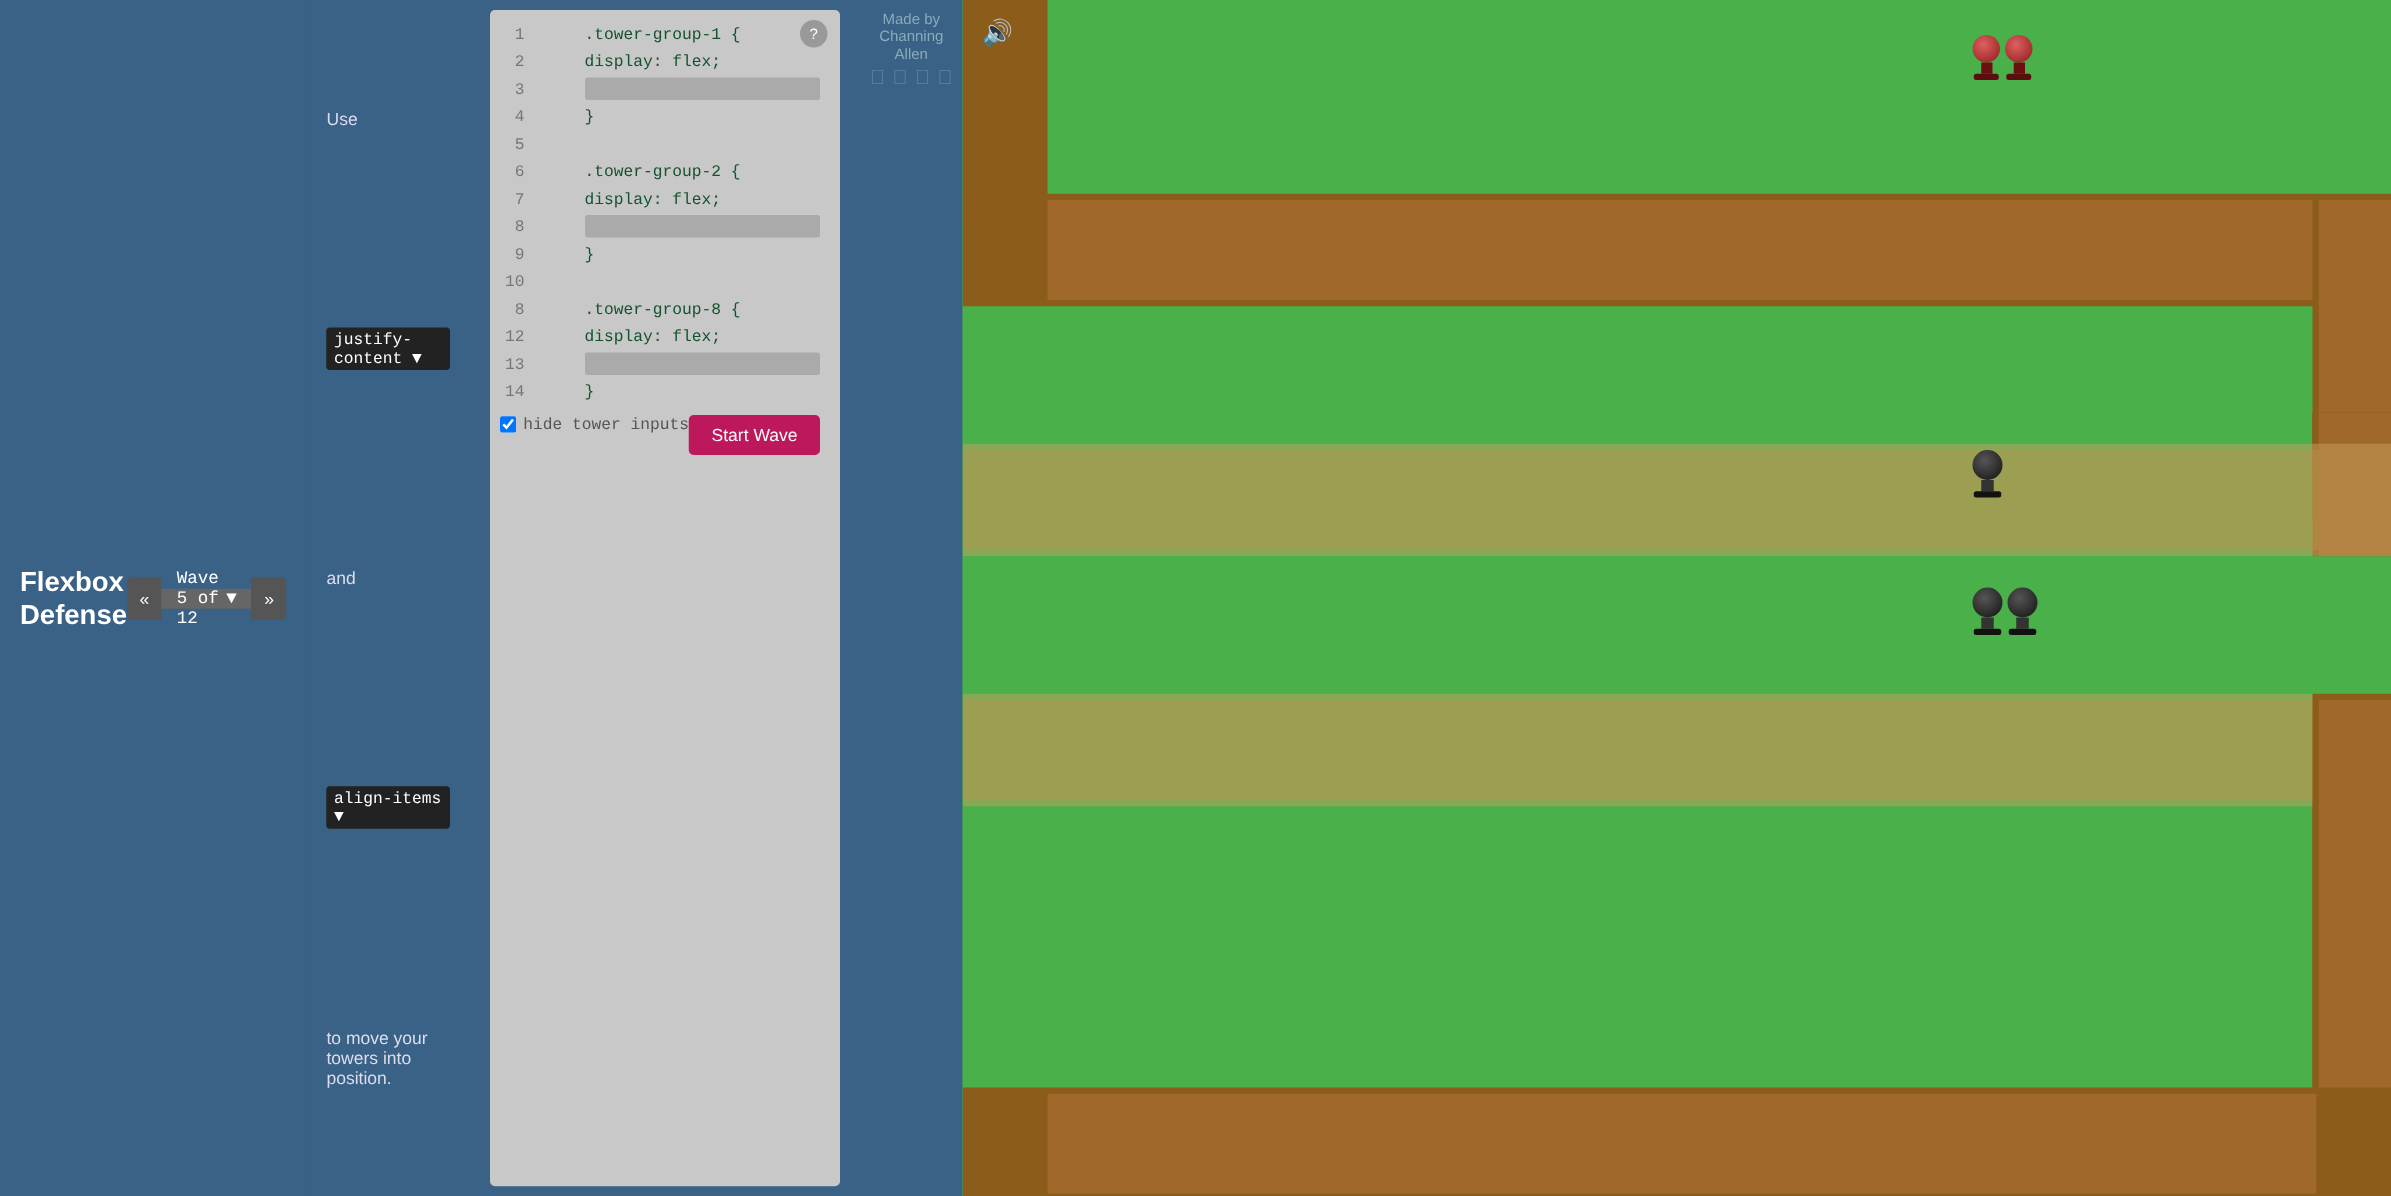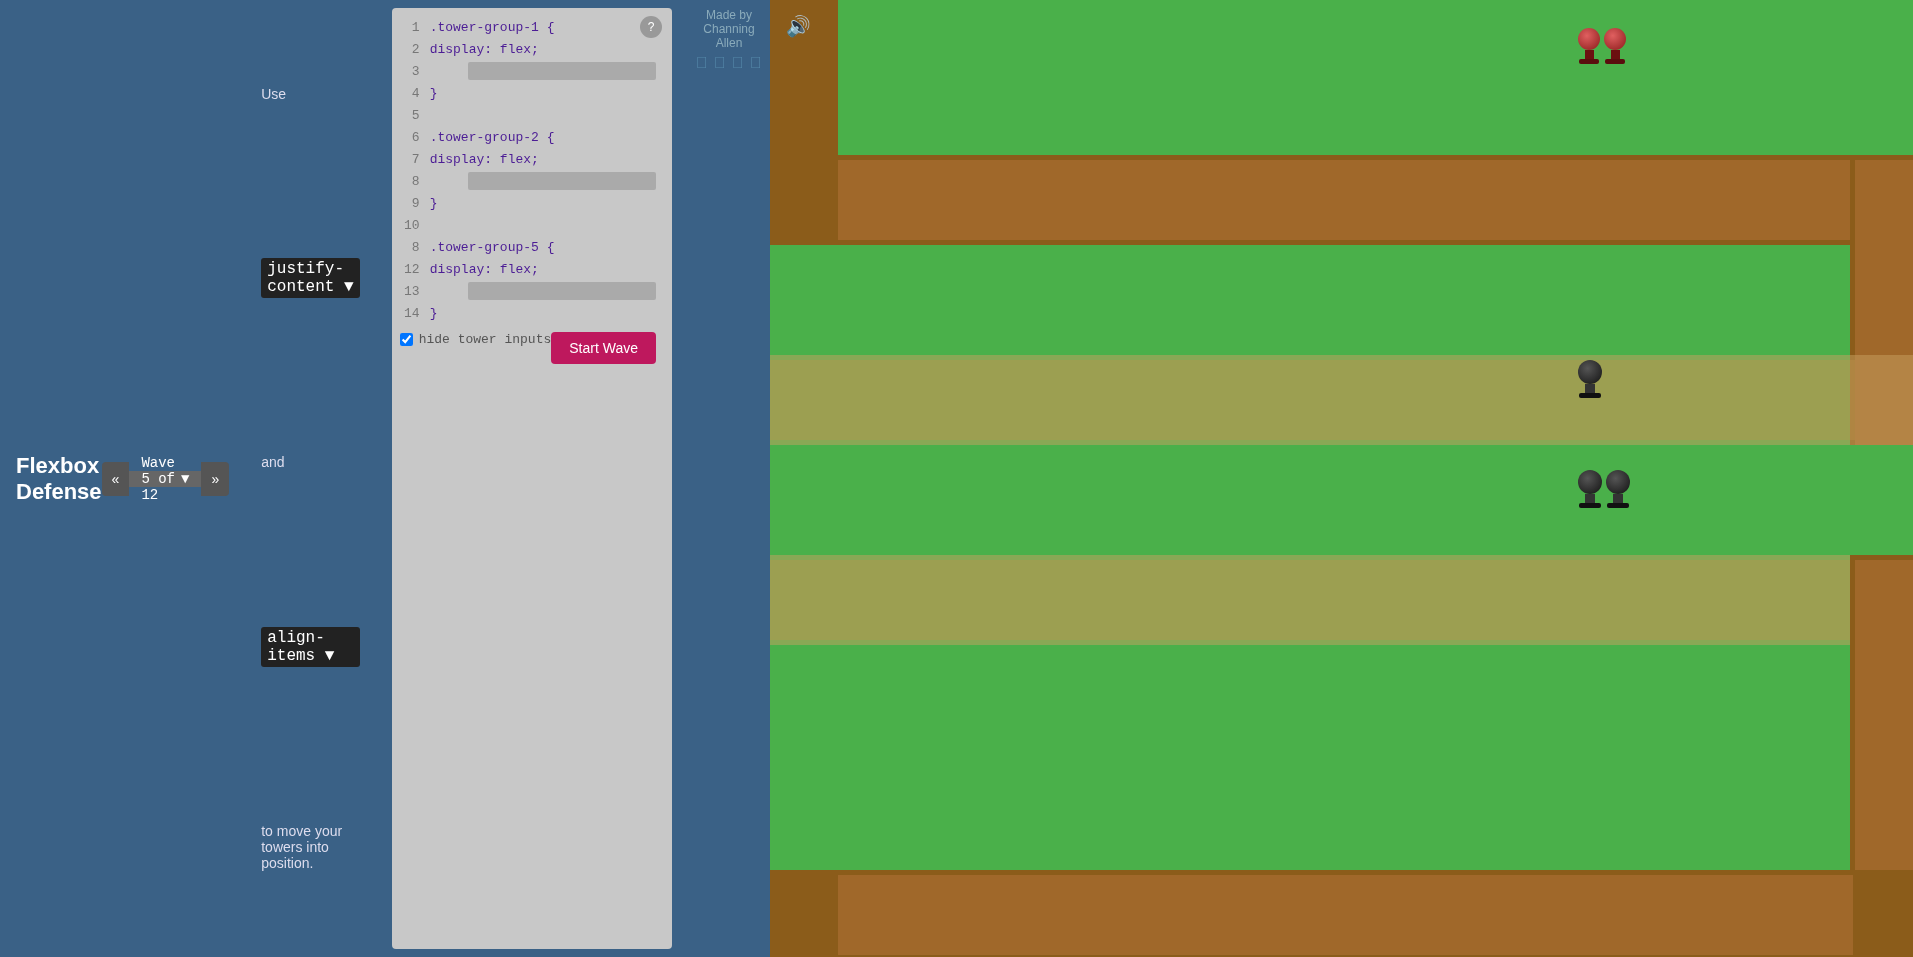--- a/index.html
+++ b/index.html
@@ -78,21 +78,21 @@
       flex-wrap: wrap;
       gap: 4px;
     }
 
     .keyword-tag {
       background: #222;
       color: #fff;
       border-radius: 3px;
       padding: 2px 6px;
       font-family: 'Courier New', monospace;
-      font-size: 16px;
+      font-size: 13px;
       display: inline-flex;
       align-items: center;
       gap: 2px;
     }
 
     
     .code-editor {
       margin: 8px 16px;
       background: #c8c8c8;
       border-radius: 4px;
@@ -130,22 +130,23 @@
       text-align: right;
       padding-right: 10px;
       color: #777;
       font-size: 13px;
       user-select: none;
       flex-shrink: 0;
     }
 
     .line-content {
       font-size: 13px;
-      color: #4c1d95;
+      color: #14532d;
       flex: 1;
+      margin-left: 38px;
     }
 
     .code-input-line {
       display: flex;
       align-items: center;
       min-height: 22px;
       padding: 1px 0;
     }
 
     .code-input {
@@ -297,21 +298,21 @@
         <div class="code-line">
           <span class="line-num">9</span>
         <span class="line-content">}</span>
         </div>
         <div class="code-line">
           <span class="line-num">10</span>
         <span class="line-content"></span>
         </div>
         <div class="code-line">
           <span class="line-num">8</span>
-        <span class="line-content">.tower-group-5 {</span>
+        <span class="line-content">.tower-group-8 {</span>
         </div>
         <div class="code-line">
           <span class="line-num">12</span>
         <span class="line-content">    display: flex;</span>
         </div>
         <div class="code-input-line">
           <span class="line-num">13</span>
         <input class="code-input" type="text" value="" style="">
         </div>
         <div class="code-line">

